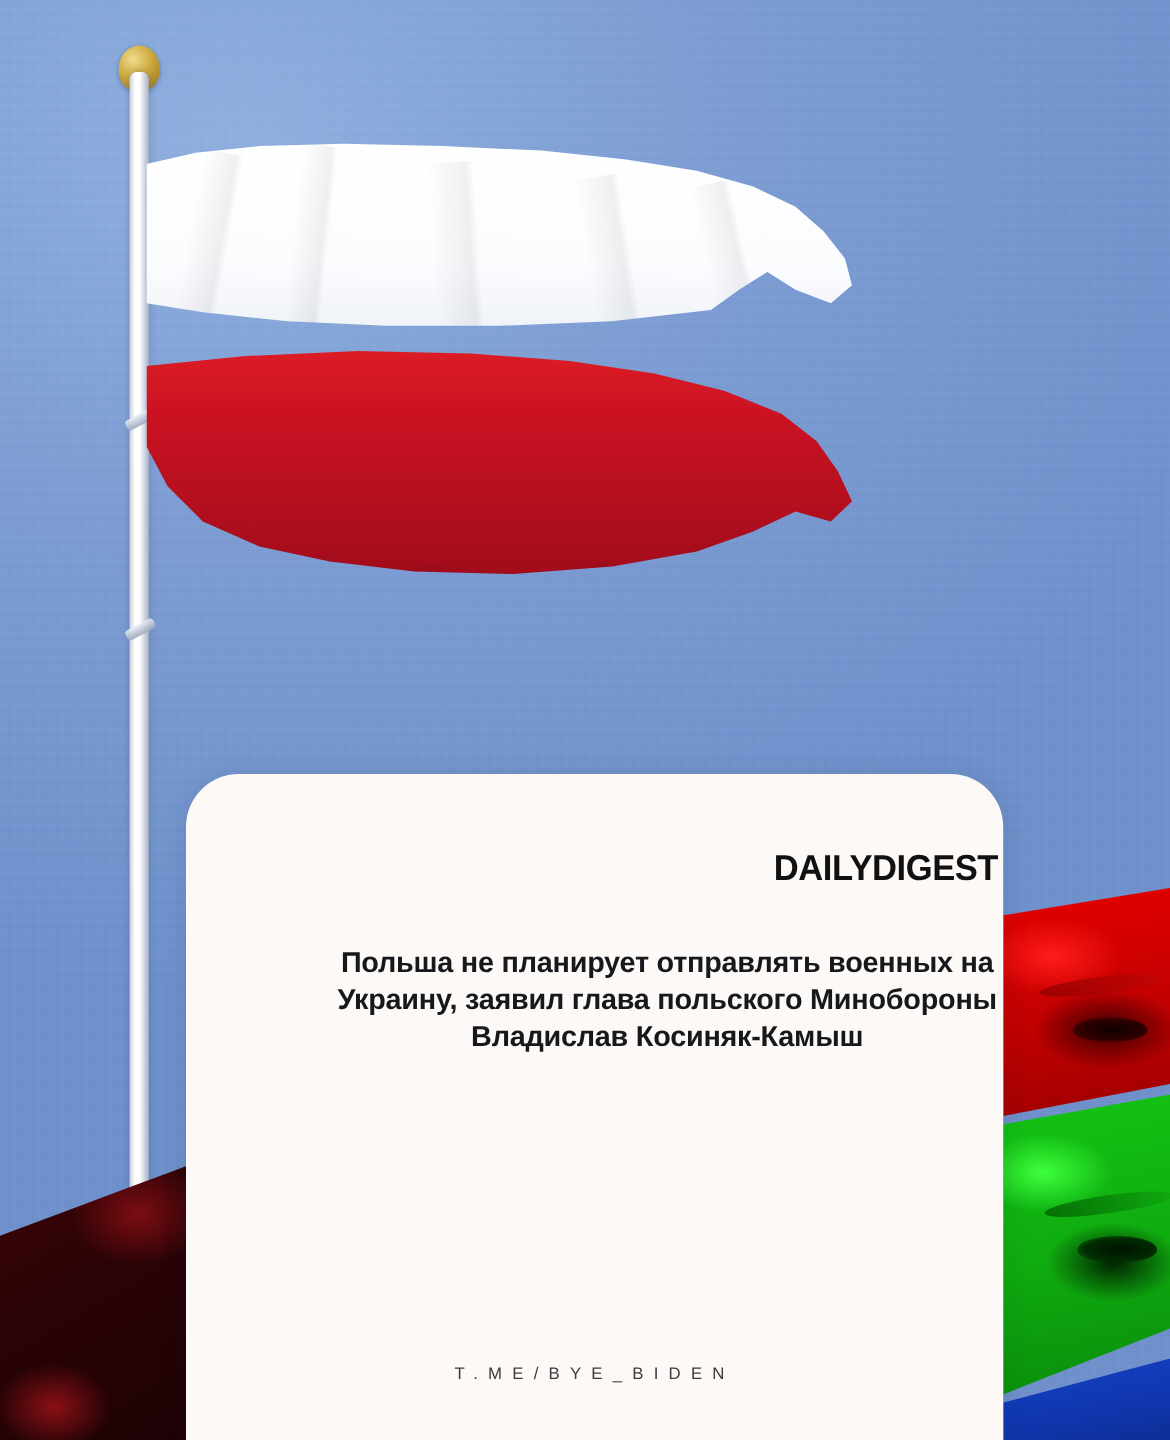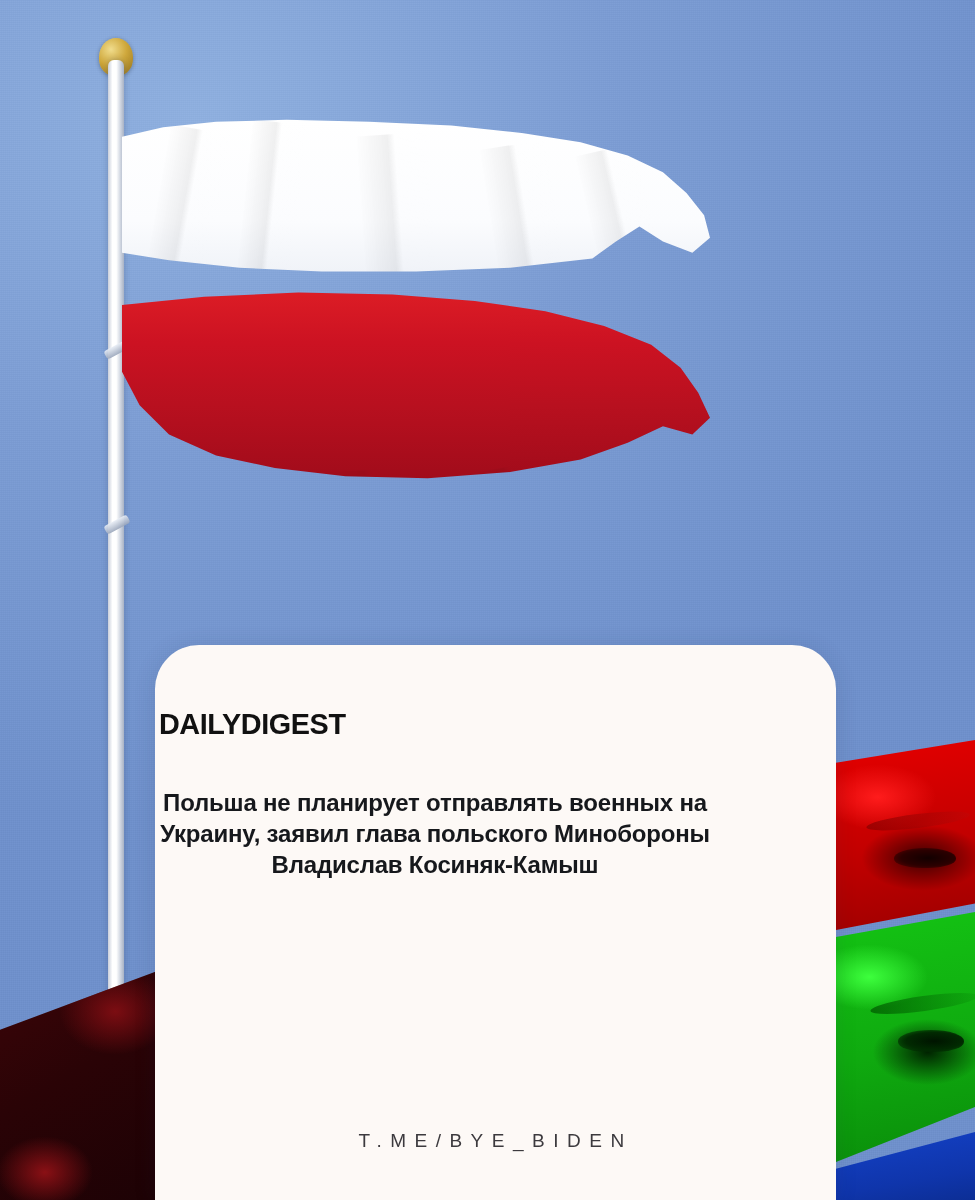--- a/index.html
+++ b/index.html
@@ -198,21 +198,21 @@
     background: #fdf9f6;
     border-radius: 44px 44px 0 0;
     box-shadow: 0 2px 22px rgba(30,45,80,.13);
     z-index: 5;
   }
   .card-inner {
     position: absolute;
     inset: 0;
     display: flex;
     flex-direction: column;
-    align-items: flex-start;
+    align-items: flex-end;
   }
   .brand {
     margin-top: 62px;
     font-size: 30px;
     font-weight: 700;
     letter-spacing: -0.4px;
     color: #111111;
     font-family: "Liberation Sans Narrow", "Liberation Sans", sans-serif;
     transform: scaleX(.96);
   }
@@ -224,21 +224,21 @@
     line-height: 1.30;
     font-weight: 700;
     color: #16181c;
     letter-spacing: -0.2px;
   }
   .footer-url {
     position: absolute;
     left: 0; right: 0;
     bottom: 48px;
     text-align: center;
-    font-size: 19px;
+    font-size: 14px;
     letter-spacing: 8.5px;
     color: #3c3a3e;
     font-weight: 400;
   }
 </style>
 </head>
 <body>
 
 <div id="stage">
 

